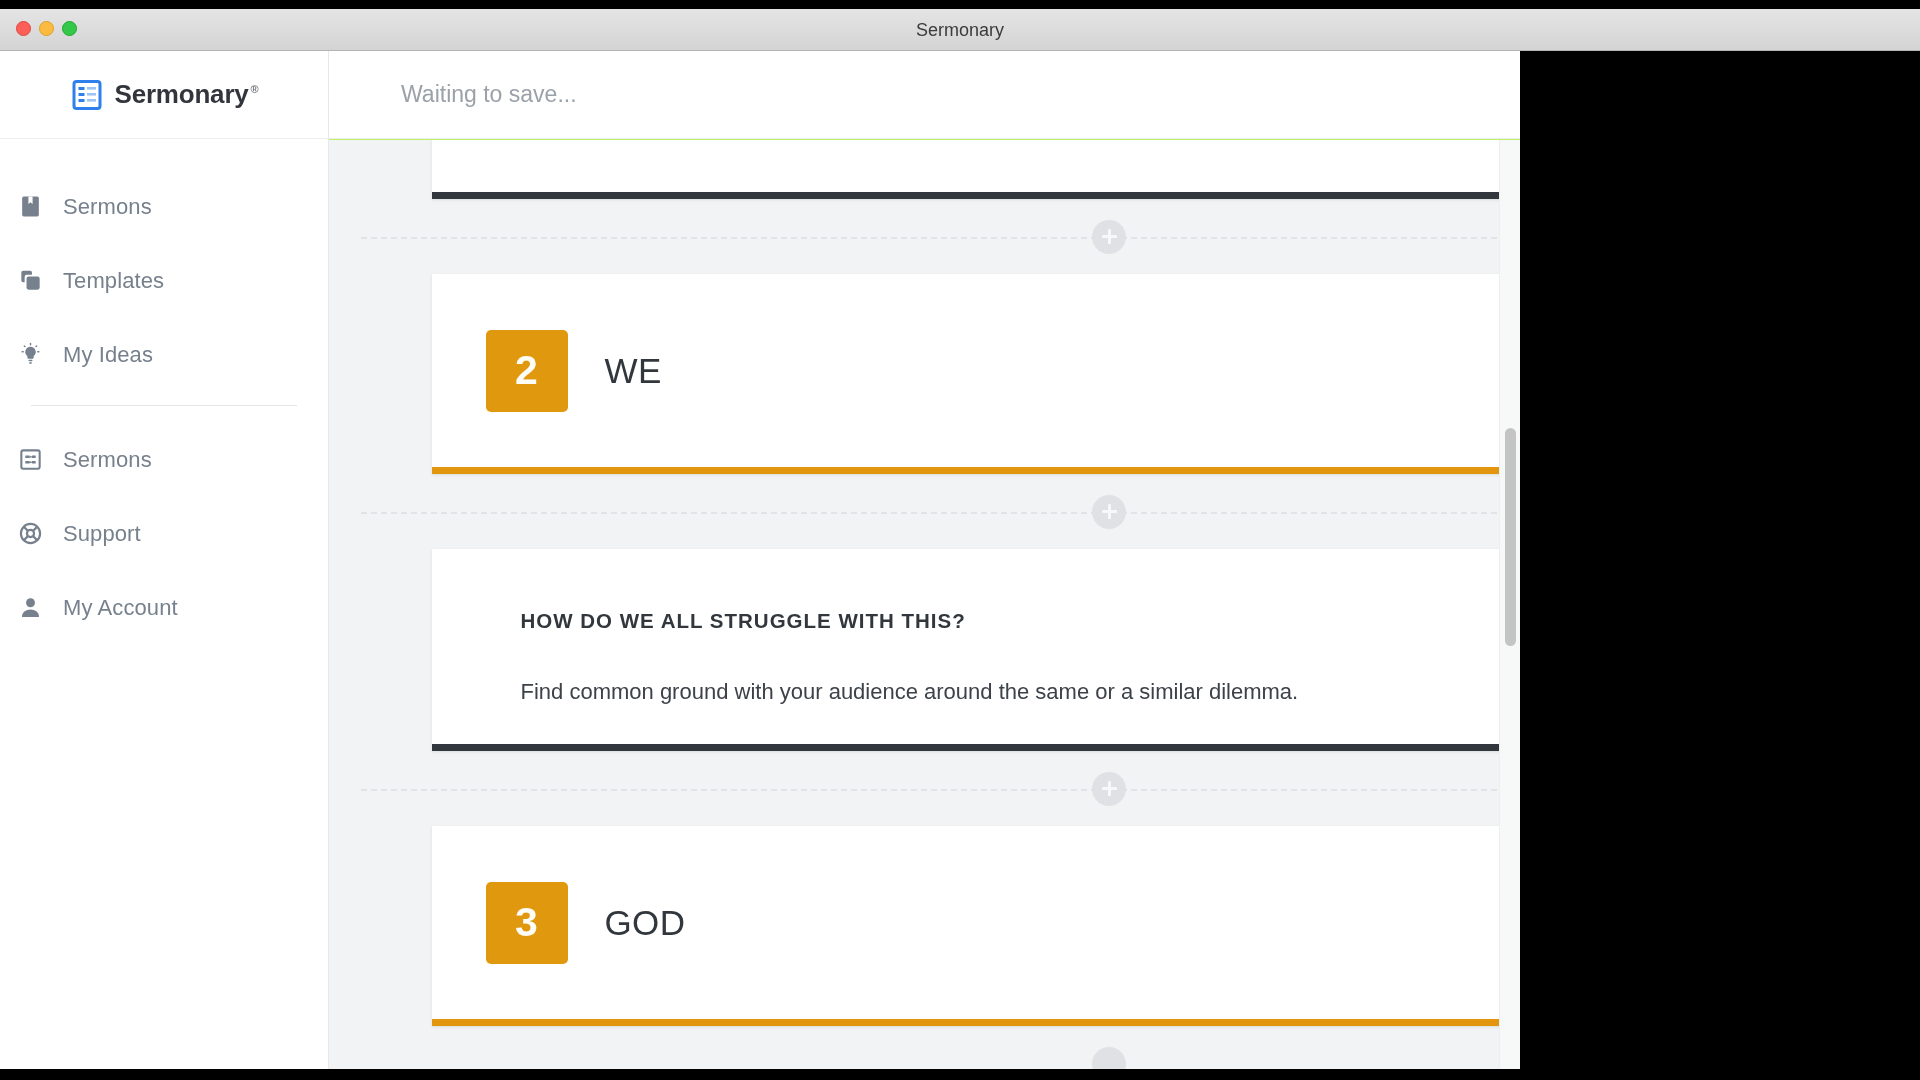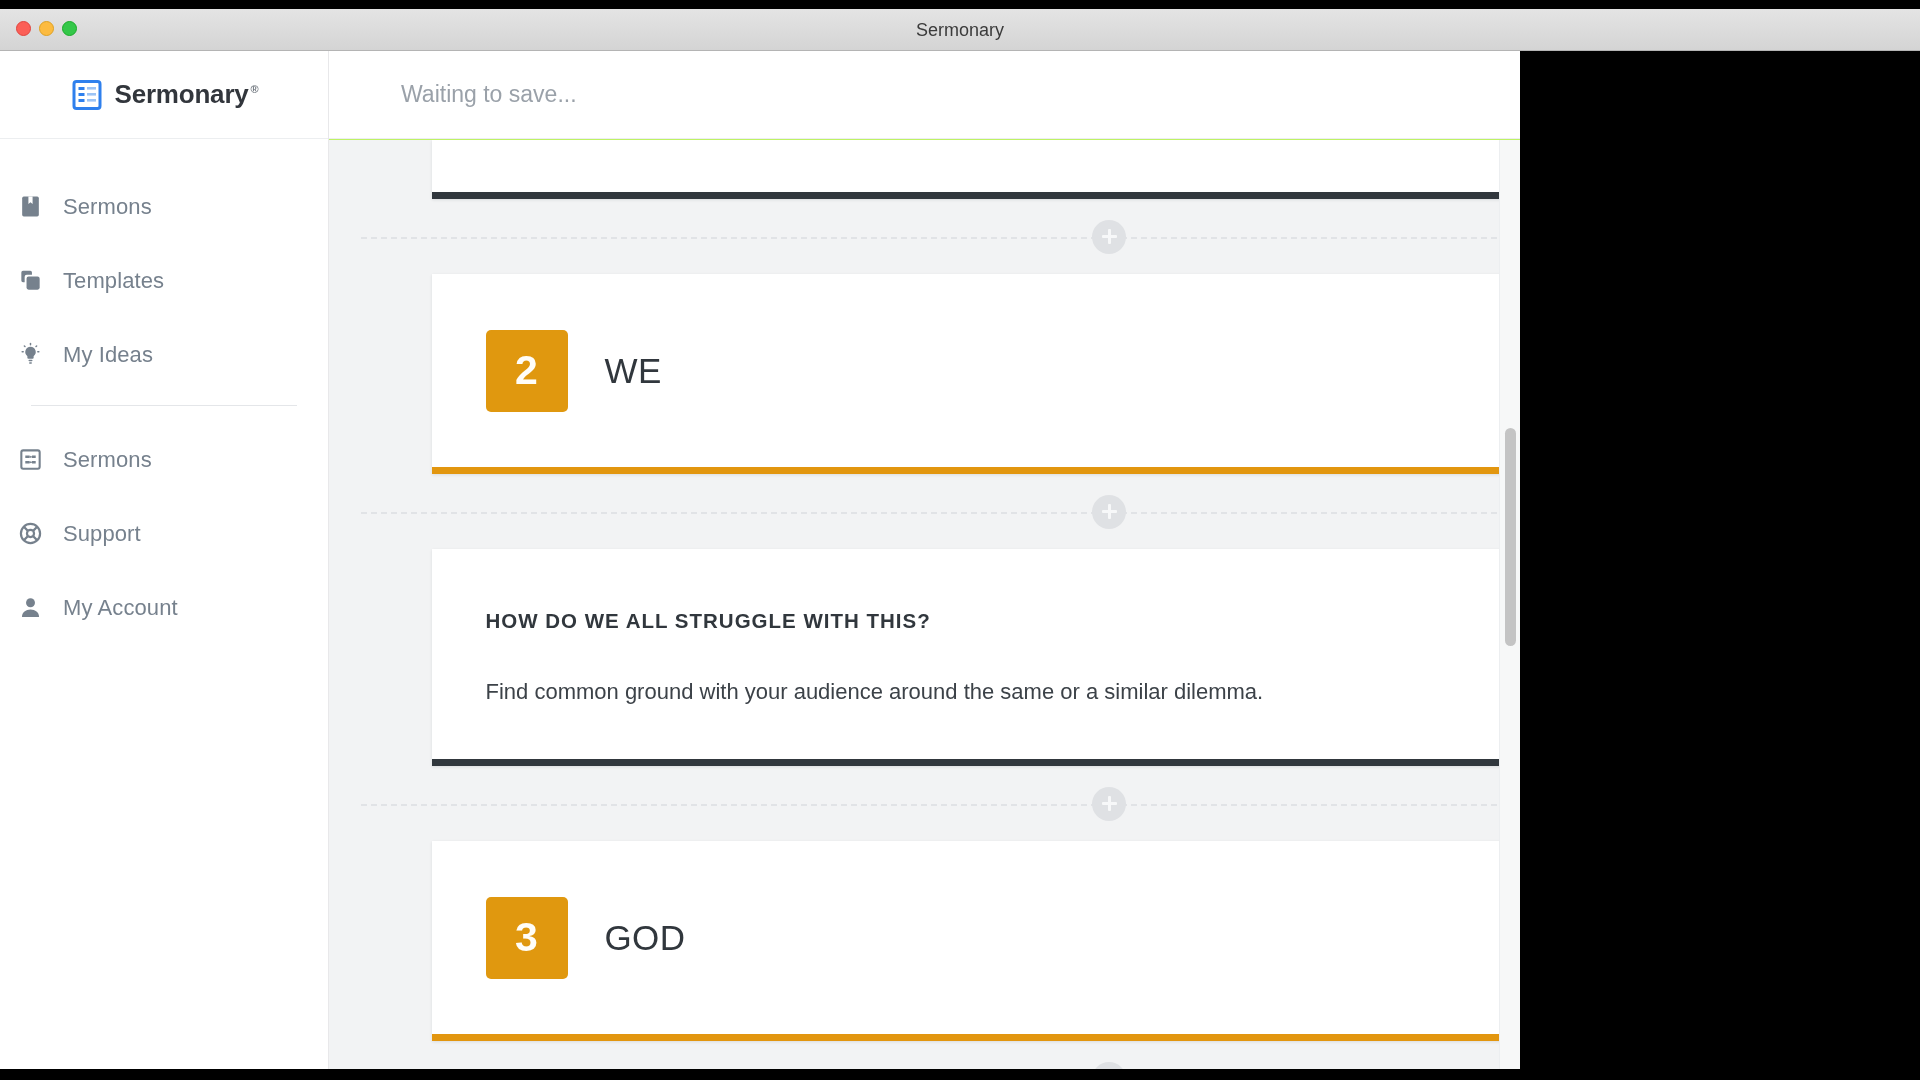--- a/index.html
+++ b/index.html
@@ -149,21 +149,22 @@
     display: flex; align-items: center; justify-content: center;
     flex: 0 0 82px;
   }
   .point-title {
     margin-left: 37px;
     font-size: 35px; font-weight: 500; color: #31373d;
     letter-spacing: 0.4px;
   }
 
   .card-text {
-    padding: 60px 54px 51px 54px;
+    padding: 60px 54px 36px 54px;
+    margin-left: 35px;
   }
   .text-heading {
     font-size: 20.5px; font-weight: 700; color: #31373d;
     letter-spacing: 1.0px; text-transform: uppercase;
     margin-bottom: 42px;
   }
   .text-body {
     font-size: 22px; color: #3c4248; font-weight: 400;
     line-height: 1.5;
   }

